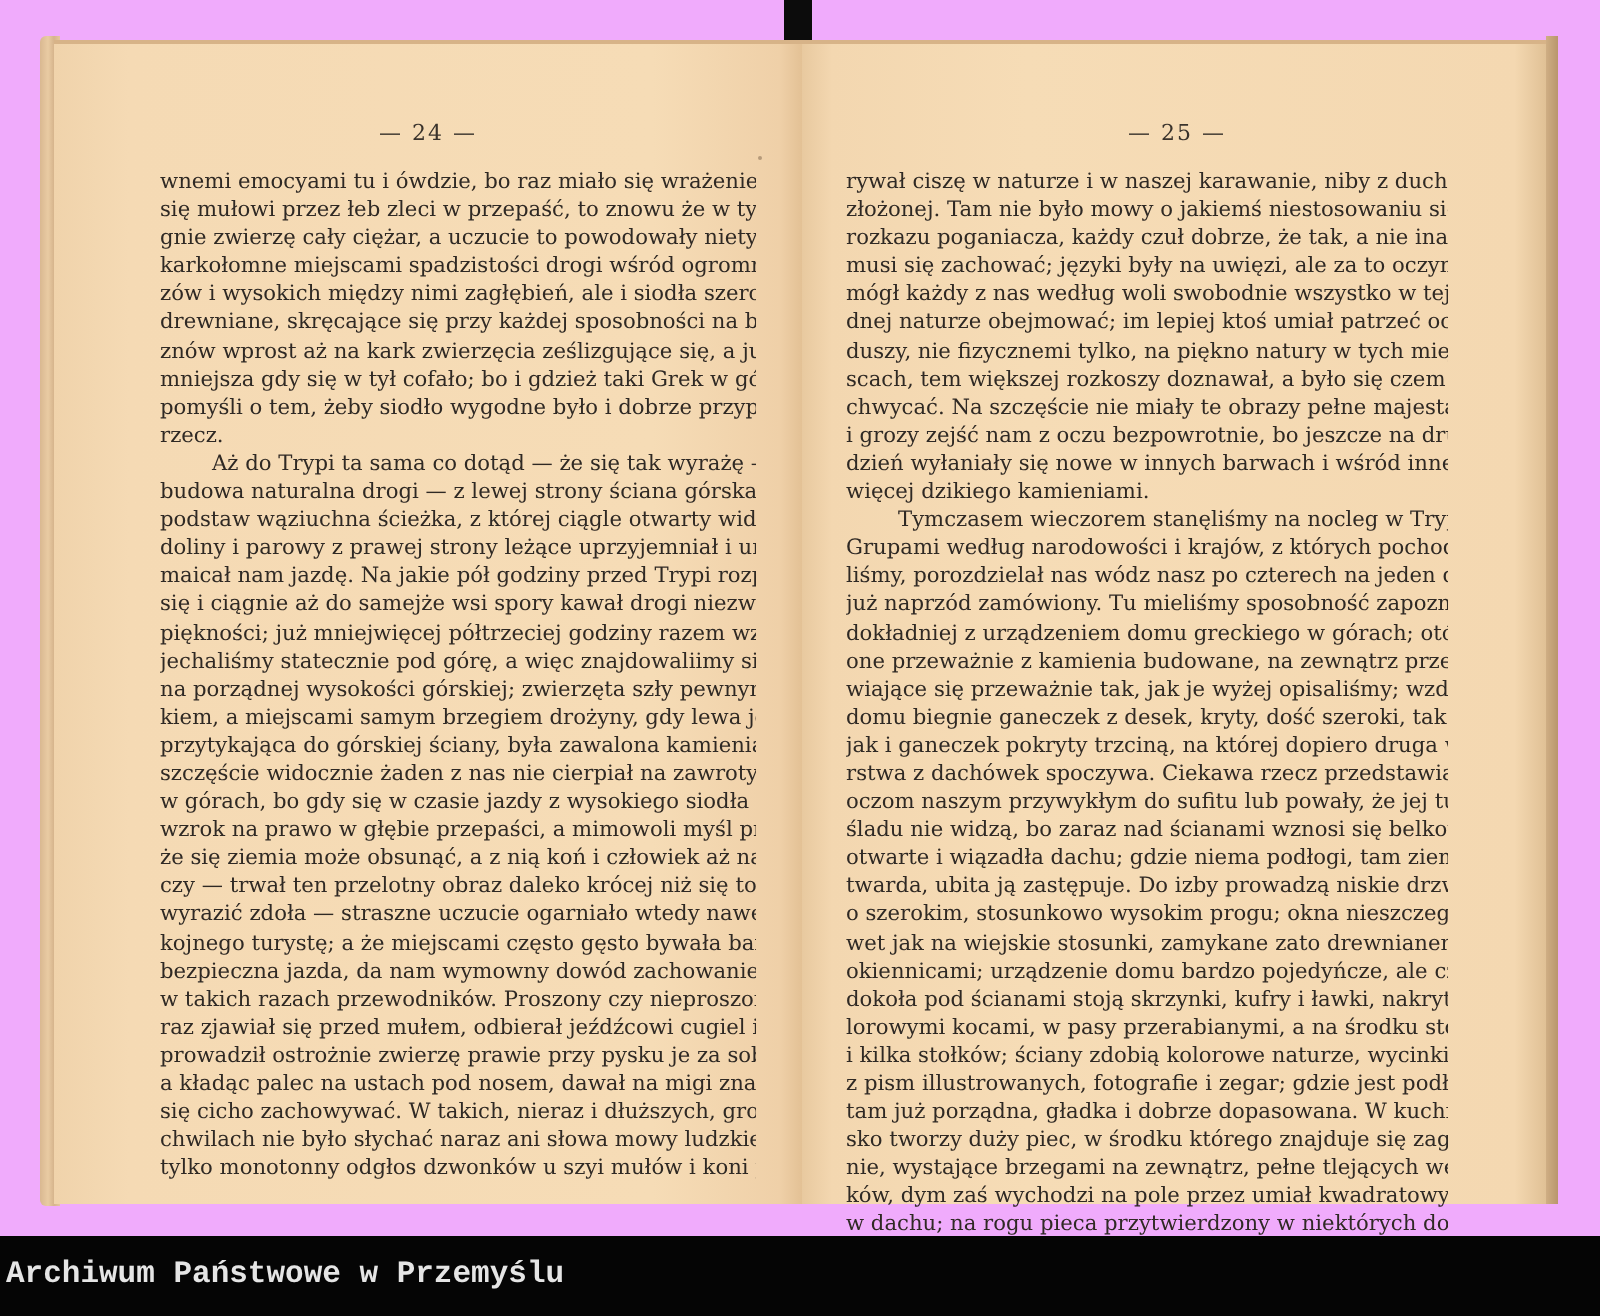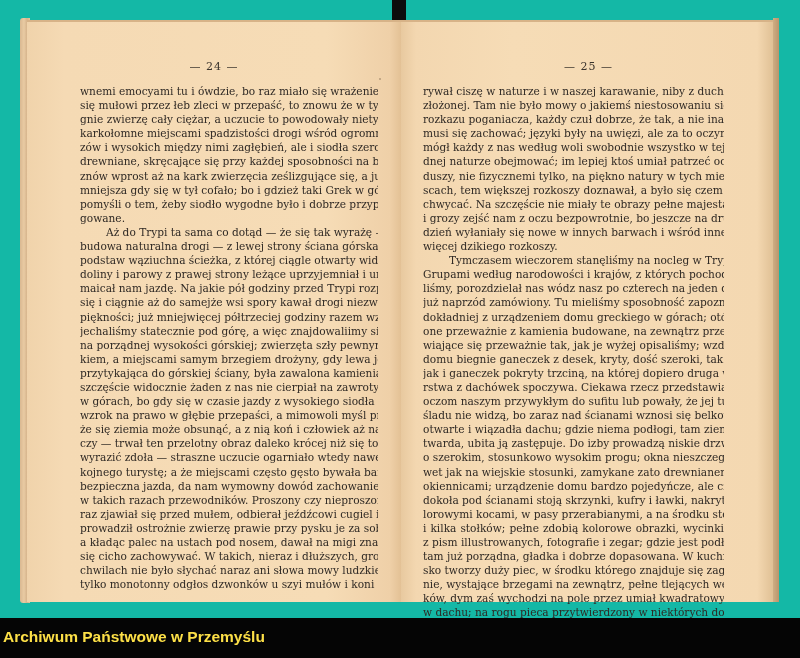--- a/index.html
+++ b/index.html
@@ -4,21 +4,21 @@
 <style>
   html, body { margin: 0; padding: 0; }
   body {
     width: 800px; height: 658px; overflow: hidden;
     background: #1d1d1f;
     position: relative;
     font-family: "DejaVu Serif", serif;
   }
   .scan-area {
     position: absolute; left: 0; top: 0; width: 800px; height: 618px;
-    background: #14b8a6;
+    background: #f0abfc;
   }
   .spine-gap {
     position: absolute; left: 392px; top: 0; width: 14px; height: 30px;
     background: #0c0c0c;
   }
   .page-stack-left {
     position: absolute; left: 20px; top: 18px; width: 10px; height: 585px;
     background: linear-gradient(90deg,#d9b891,#e9cba3 40%,#d6b48c 70%,#e6c79e);
     border-radius: 3px 0 0 3px;
   }
@@ -60,22 +60,22 @@
     height: 14.1px;
   }
   .line.last { text-align-last: left; }
   .line.indent { padding-left: 26px; }
   .caption-bar {
     position: absolute; left: 0; top: 618px; width: 800px; height: 40px;
     background: #050505;
   }
   .caption {
     position: absolute; left: 3px; top: 10px;
-    font-family: Liberation Sans, sans-serif; font-weight: bold;
-    font-size: 15.5px; color: #fde047;
+    font-family: Liberation Mono, monospace; font-weight: bold;
+    font-size: 15.5px; color: #e5e5e5;
   }
   .speck { position: absolute; width: 2px; height: 2px; background: #b59a7a; border-radius: 1px; }
 </style>
 </head>
 <body>
 
 <div class="scan-area">
   <div class="spine-gap"></div>
   <div class="page-stack-left"></div>
 
@@ -84,21 +84,21 @@
     <div class="text-block">
         <span class="line">wnemi emocyami tu i ówdzie, bo raz miało się wrażenie, że</span>
         <span class="line">się mułowi przez łeb zleci w przepaść, to znowu że w tył ścią-</span>
         <span class="line">gnie zwierzę cały ciężar, a uczucie to powodowały nietylko</span>
         <span class="line">karkołomne miejscami spadzistości drogi wśród ogromnych gła-</span>
         <span class="line">zów i wysokich między nimi zagłębień, ale i siodła szerokie</span>
         <span class="line">drewniane, skręcające się przy każdej sposobności na boki, to</span>
         <span class="line">znów wprost aż na kark zwierzęcia ześlizgujące się, a już naj-</span>
         <span class="line">mniejsza gdy się w tył cofało; bo i gdzież taki Grek w górach</span>
         <span class="line">pomyśli o tem, żeby siodło wygodne było i dobrze przypoprę-</span>
-        <span class="line last">gowane.</span>
+        <span class="line last">rzecz.</span>
         <span class="line indent">Aż do Trypi ta sama co dotąd — że się tak wyrażę —</span>
         <span class="line">budowa naturalna drogi — z lewej strony ściana górska, a u jej</span>
         <span class="line">podstaw wąziuchna ścieżka, z której ciągle otwarty widok na</span>
         <span class="line">doliny i parowy z prawej strony leżące uprzyjemniał i uroz-</span>
         <span class="line">maicał nam jazdę. Na jakie pół godziny przed Trypi rozpoczyna</span>
         <span class="line">się i ciągnie aż do samejże wsi spory kawał drogi niezwyklej</span>
         <span class="line">piękności; już mniejwięcej półtrzeciej godziny razem wziąwszy</span>
         <span class="line">jechaliśmy statecznie pod górę, a więc znajdowaliimy się obecnie</span>
         <span class="line">na porządnej wysokości górskiej; zwierzęta szły pewnym kro-</span>
         <span class="line">kiem, a miejscami samym brzegiem drożyny, gdy lewa jej połowa,</span>
@@ -129,41 +129,41 @@
         <span class="line">złożonej. Tam nie było mowy o jakiemś niestosowaniu się do</span>
         <span class="line">rozkazu poganiacza, każdy czuł dobrze, że tak, a nie inaczej</span>
         <span class="line">musi się zachować; języki były na uwięzi, ale za to oczyma</span>
         <span class="line">mógł każdy z nas według woli swobodnie wszystko w tej cu-</span>
         <span class="line">dnej naturze obejmować; im lepiej ktoś umiał patrzeć oczyma</span>
         <span class="line">duszy, nie fizycznemi tylko, na piękno natury w tych miej-</span>
         <span class="line">scach, tem większej rozkoszy doznawał, a było się czem za-</span>
         <span class="line">chwycać. Na szczęście nie miały te obrazy pełne majestatu</span>
         <span class="line">i grozy zejść nam z oczu bezpowrotnie, bo jeszcze na drugi</span>
         <span class="line">dzień wyłaniały się nowe w innych barwach i wśród innego,</span>
-        <span class="line last">więcej dzikiego rozkoszy.</span>
+        <span class="line last">więcej dzikiego kamieniami.</span>
         <span class="line indent">Tymczasem wieczorem stanęliśmy na nocleg w Trypi.</span>
         <span class="line">Grupami według narodowości i krajów, z których pochodzi-</span>
         <span class="line">liśmy, porozdzielał nas wódz nasz po czterech na jeden dom,</span>
         <span class="line">już naprzód zamówiony. Tu mieliśmy sposobność zapoznać się</span>
         <span class="line">dokładniej z urządzeniem domu greckiego w górach; otóż są</span>
         <span class="line">one przeważnie z kamienia budowane, na zewnątrz przedsta-</span>
         <span class="line">wiające się przeważnie tak, jak je wyżej opisaliśmy; wzdłuż</span>
         <span class="line">domu biegnie ganeczek z desek, kryty, dość szeroki, tak dom,</span>
         <span class="line">jak i ganeczek pokryty trzciną, na której dopiero druga war-</span>
         <span class="line">rstwa z dachówek spoczywa. Ciekawa rzecz przedstawia się</span>
         <span class="line">oczom naszym przywykłym do sufitu lub powały, że jej tu ani</span>
         <span class="line">śladu nie widzą, bo zaraz nad ścianami wznosi się belkowanie</span>
         <span class="line">otwarte i wiązadła dachu; gdzie niema podłogi, tam ziemia</span>
         <span class="line">twarda, ubita ją zastępuje. Do izby prowadzą niskie drzwi,</span>
         <span class="line">o szerokim, stosunkowo wysokim progu; okna nieszczególne, na-</span>
         <span class="line">wet jak na wiejskie stosunki, zamykane zato drewnianemi</span>
         <span class="line">okiennicami; urządzenie domu bardzo pojedyńcze, ale czyste:</span>
         <span class="line">dokoła pod ścianami stoją skrzynki, kufry i ławki, nakryte ko-</span>
         <span class="line">lorowymi kocami, w pasy przerabianymi, a na środku stół</span>
-        <span class="line">i kilka stołków; pełne zdobią kolorowe obrazki, wycinki</span>
+        <span class="line">i kilka stołków; ściany zdobią kolorowe naturze, wycinki</span>
         <span class="line">z pism illustrowanych, fotografie i zegar; gdzie jest podłoga,</span>
         <span class="line">tam już porządna, gładka i dobrze dopasowana. W kuchni ogni-</span>
         <span class="line">sko tworzy duży piec, w środku którego znajduje się zagłębie-</span>
         <span class="line">nie, wystające brzegami na zewnątrz, pełne tlejących węgiel-</span>
         <span class="line">ków, dym zaś wychodzi na pole przez umiał kwadratowy</span>
         <span class="line">w dachu; na rogu pieca przytwierdzony w niektórych domach</span>
       </div>
   </div>
 
   <div class="page-edge-right"></div>

